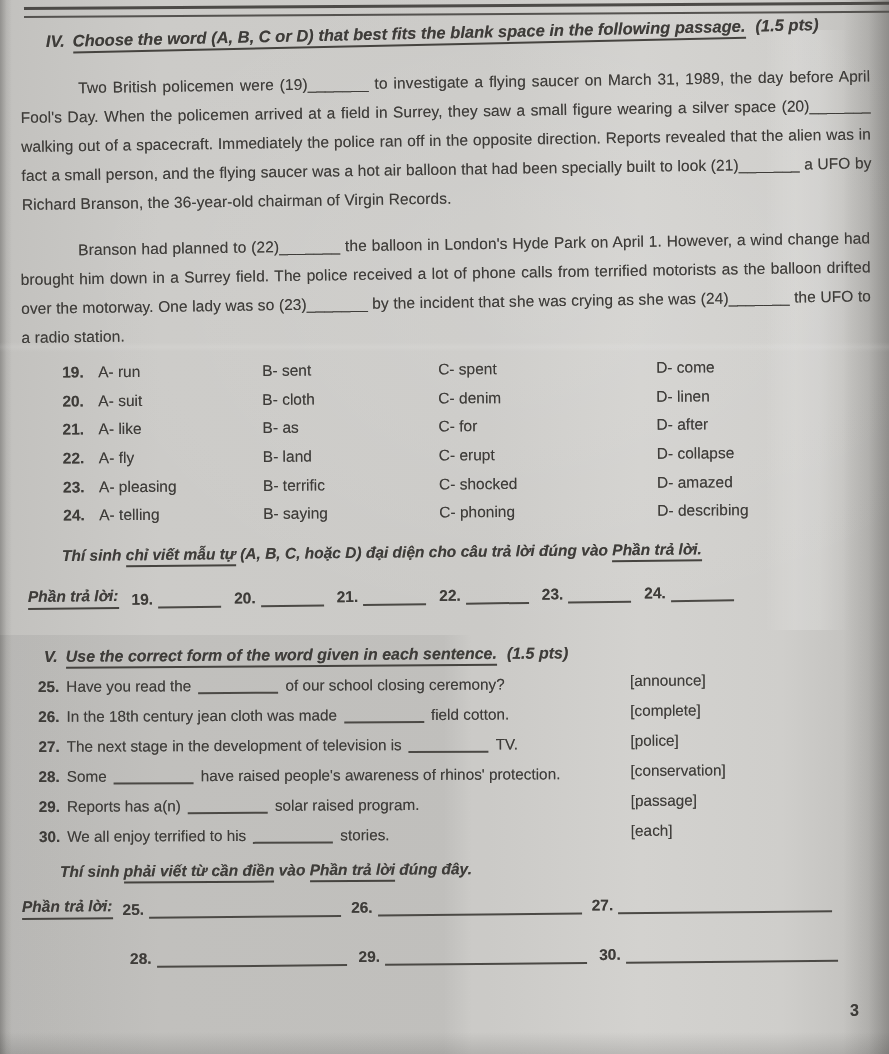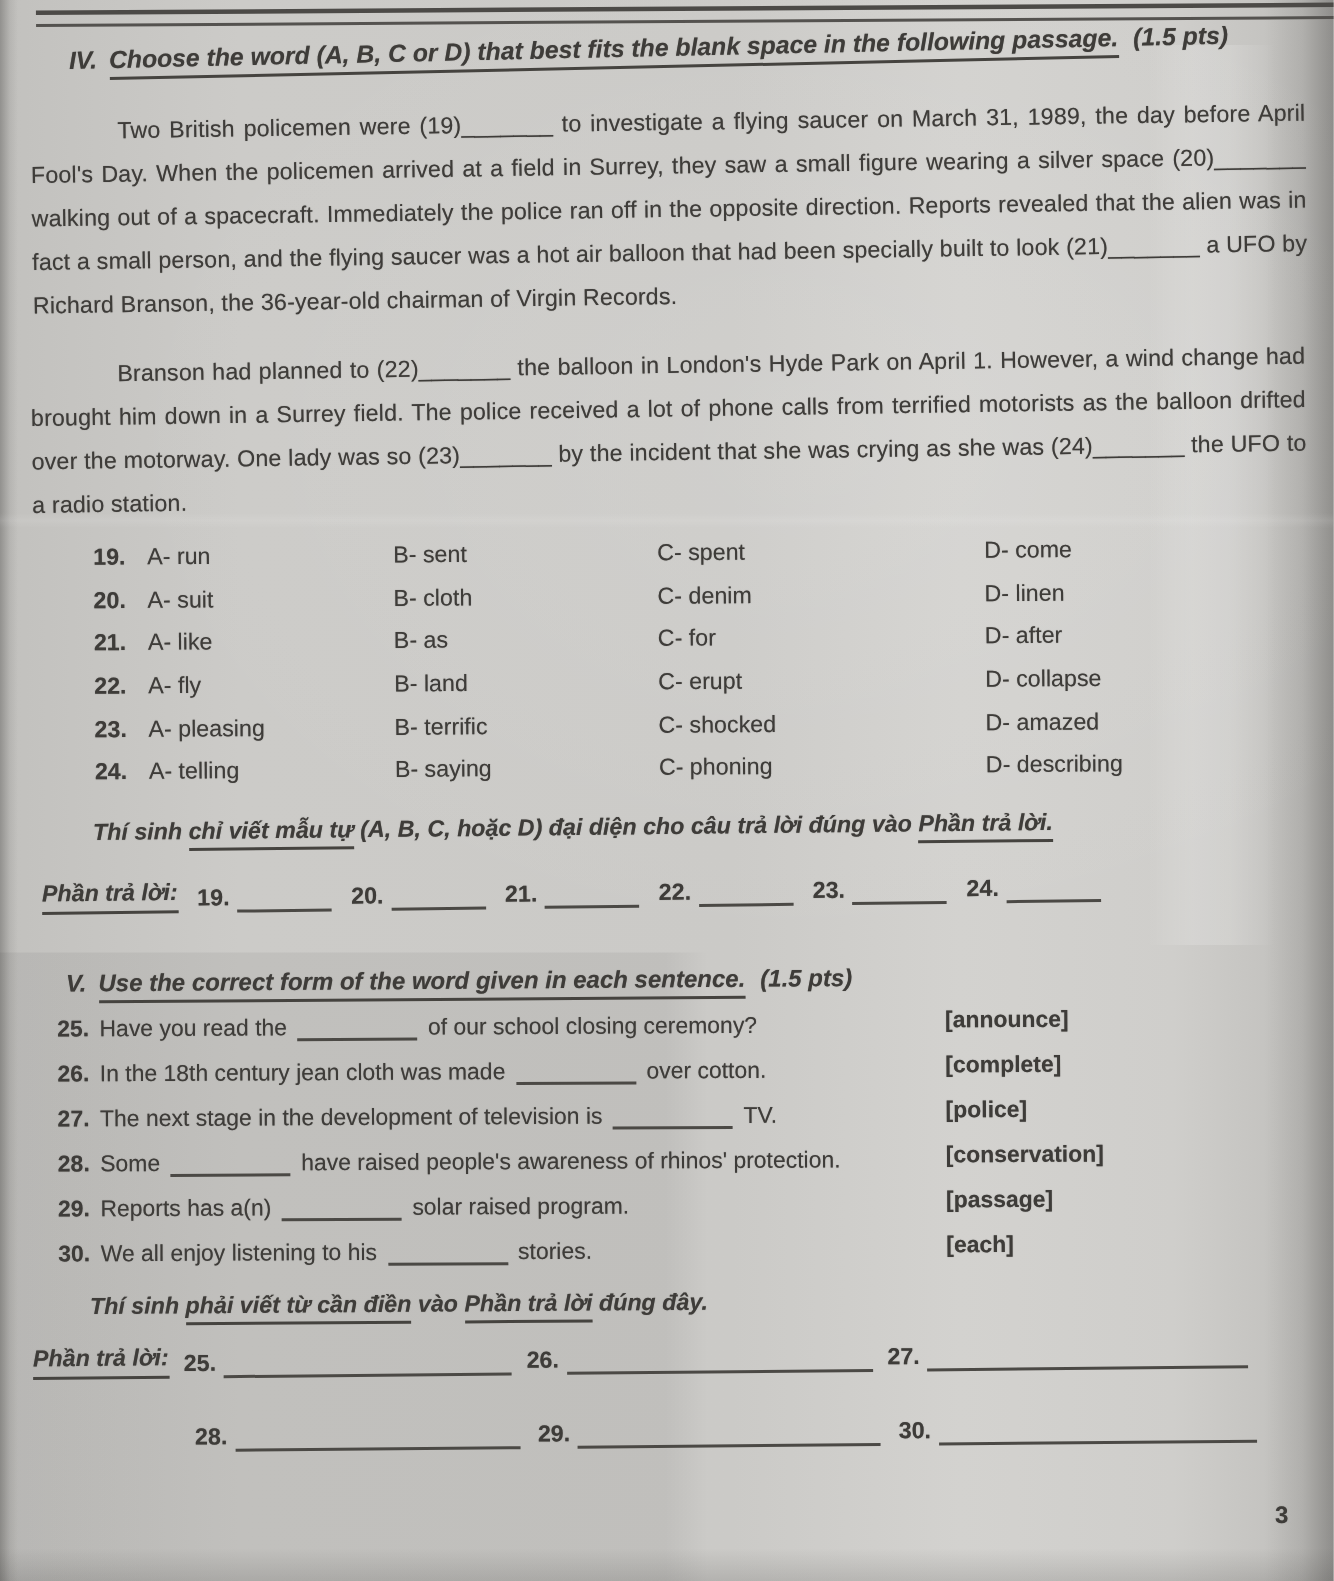--- a/index.html
+++ b/index.html
@@ -74,21 +74,21 @@
   .b66 { width:63px; }
 
   
   .s5h { position:absolute; top:648px; left:44px; font-size:16px;
     transform:rotate(-.4deg); transform-origin:left center; white-space:nowrap; }
   .qs { position:absolute; top:672px; left:38px; width:830px;
     transform:rotate(-.3deg); transform-origin:left top; }
   .qrow { position:relative; height:30px; font-size:15.3px; white-space:nowrap; display:flex; align-items:center; }
   .q-num { font-weight:700; margin-right:7px; }
   .qb { width:80px; margin:0 7px; }
-  .q-word { position:absolute; left:592px; top:3px; font-weight:700; }
+  .q-word { position:absolute; left:592px; top:3px; font-weight:400; }
 
   
   .ansrow { position:absolute; display:flex; align-items:flex-end; font-size:15.5px;
     transform-origin:left center; }
   .ansrow1 { top:898px; left:22px; gap:10px; transform:rotate(-.55deg); }
   .ansrow2 { top:950px; left:130px; gap:12px; transform:rotate(-.5deg); }
   .bl1 { width:192px; } .bl2 { width:204px; } .bl3 { width:214px; }
   .bl4 { width:190px; } .bl5 { width:202px; } .bl6 { width:212px; }
 
   .pagenum { position:absolute; top:1002px; left:850px; font-size:16px; font-weight:700; }
@@ -198,21 +198,21 @@
       <span class="q-num">25.</span>
       <span>Have you read the</span>
       <span class="blank qb"></span>
       <span>of our school closing ceremony?</span>
       <span class="q-word">[announce]</span>
     </div>
     <div class="qrow">
       <span class="q-num">26.</span>
       <span>In the 18th century jean cloth was made</span>
       <span class="blank qb"></span>
-      <span>over cotton.</span>
+      <span>field cotton.</span>
       <span class="q-word">[complete]</span>
     </div>
     <div class="qrow">
       <span class="q-num">27.</span>
       <span>The next stage in the development of television is</span>
       <span class="blank qb"></span>
       <span>TV.</span>
       <span class="q-word">[police]</span>
     </div>
     <div class="qrow">
@@ -224,21 +224,21 @@
     </div>
     <div class="qrow">
       <span class="q-num">29.</span>
       <span>Reports has a(n)</span>
       <span class="blank qb"></span>
       <span>solar raised program.</span>
       <span class="q-word">[passage]</span>
     </div>
     <div class="qrow">
       <span class="q-num">30.</span>
-      <span>We all enjoy listening to his</span>
+      <span>We all enjoy terrified to his</span>
       <span class="blank qb"></span>
       <span>stories.</span>
       <span class="q-word">[each]</span>
     </div>
   </div>
 
   <div class="note note2"><span>Thí sinh </span><span class="u">phải viết từ cần điền</span><span> vào </span><span class="u">Phần trả lời</span><span> đúng đây.</span></div>
 
   <div class="ansrow ansrow1">
     <span class="ans-label u">Phần trả lời:</span>

